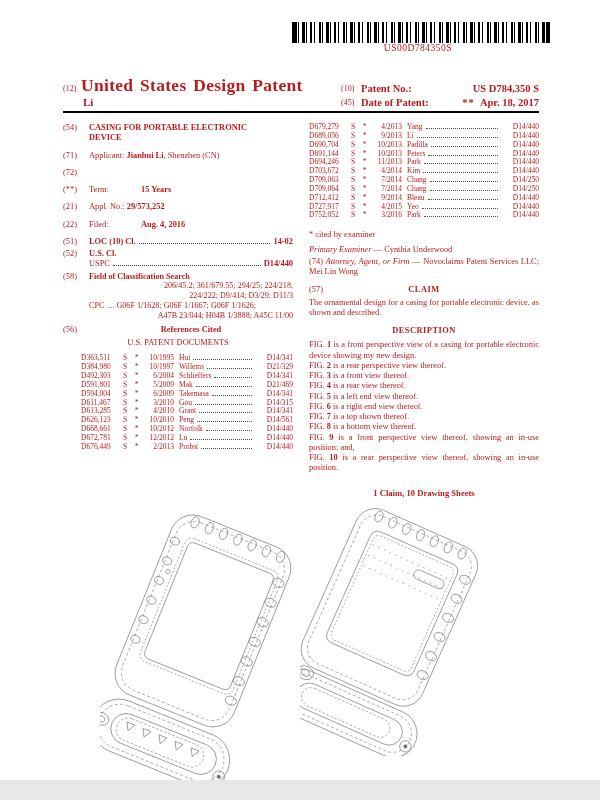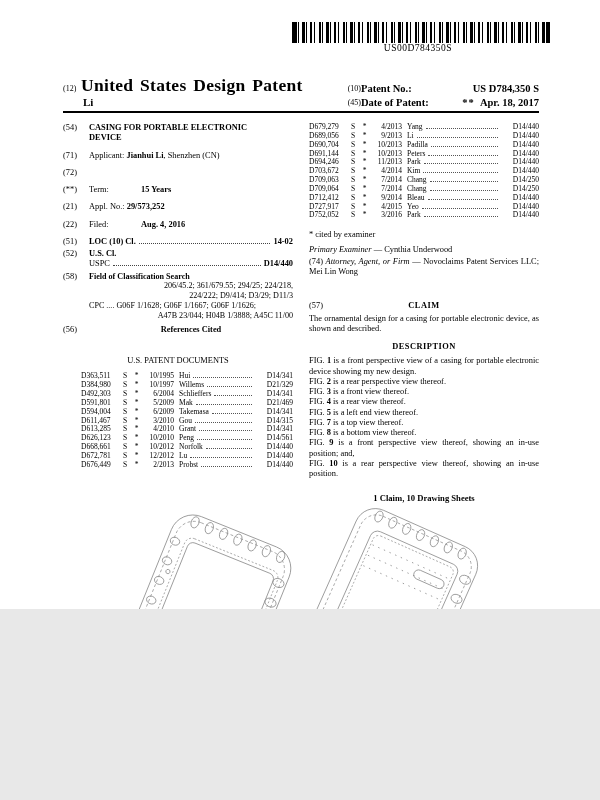--- a/index.html
+++ b/index.html
@@ -1,18 +1,18 @@
 <!DOCTYPE html>
 <html><head>
 <meta charset="utf-8">
 <style>
   html,body{margin:0;padding:0;background:#e8e8e8;}
   .page{
-    position:relative;width:600px;height:609px;background:#fff;
-    font-family:"Liberation Serif", serif;color:#000000;overflow:hidden;
+    position:relative;width:600px;height:780px;background:#fff;
+    font-family:"Liberation Serif", serif;color:#b91c1c;overflow:hidden;
   }
   
   .barcode-wrap{position:absolute;left:292px;top:22px;width:252px;text-align:center;}
   .barcode-bars{
     height:21px;width:100%;
     background:
       repeating-linear-gradient(90deg,
         #000 0 2px,#fff 2px 3px,
         #000 3px 4px,#fff 4px 7px,
         #000 7px 10px,#fff 10px 11px,
@@ -23,21 +23,21 @@
   }
   .barcode-text{font-size:9.5px;letter-spacing:.5px;margin-top:0px;}
   
   .header{position:absolute;left:63px;top:76px;width:476px;display:flex;}
   .h-left{display:flex;width:278px;}
   .h-code{font-size:8px;padding-top:8px;width:18px;}
   .h-title{font-size:17.5px;font-weight:bold;letter-spacing:.3px;line-height:1.05;word-spacing:2px;}
   .h-author{font-size:11px;font-weight:bold;margin-top:1px;margin-left:2px;}
   .h-right{flex:1;font-size:10.5px;padding-top:6px;}
   .h-row{display:flex;line-height:1.35;}
-  .h-row .hc{font-size:8px;width:20px;padding-top:2px;text-align:right;}
+  .h-row .hc{font-size:8px;width:20px;padding-top:2px;}
   .h-row .hl{font-weight:bold;width:92px;}
   .h-row .hv{font-weight:bold;flex:1;text-align:right;white-space:nowrap;}
   .h-row .hstars{font-weight:bold;letter-spacing:1px;}
   .rule{position:absolute;left:63px;top:111px;width:476px;height:2px;background:#000;}
   
   .columns{position:absolute;left:63px;top:123px;width:476px;display:flex;gap:16px;}
   .col{width:230px;font-size:8.4px;line-height:1.22;}
   .sect{display:flex;margin-bottom:7px;}
   .sect .code{width:26px;flex:none;}
   .sect .content{flex:1;min-width:0;}
@@ -54,21 +54,21 @@
   .r-num{width:42px;flex:none;}
   .r-kind{width:9px;flex:none;}
   .r-star{width:9px;flex:none;text-align:center;}
   .r-date{width:33px;flex:none;text-align:right;}
   .r-name{flex:none;margin-left:5px;}
   .r-dots{flex:1;border-bottom:1px dotted #555;margin:0 3px 2px 3px;min-width:6px;}
   .r-cls{width:38px;flex:none;text-align:right;}
   
   .cited{margin:10px 0 4px 0;}
   .exam{margin-bottom:2px;}
-  .attorney{margin-bottom:24px;}
+  .attorney{margin-bottom:8px;}
   .claim-head{display:flex;margin-bottom:2px;}
   .claim-head .code{width:26px;}
   .claim-head .hd{flex:1;text-align:center;font-weight:bold;letter-spacing:.5px;padding-right:26px;}
   .just{text-align:justify;}
   .desc-head{text-align:center;font-weight:bold;margin:8px 0 4px 0;letter-spacing:.5px;}
   .fig{margin:0;text-align:justify;}
   .footer-line{text-align:center;font-weight:bold;margin-top:14px;font-size:8.6px;}
   
   .drawing{position:absolute;}
   .drawing svg{display:block;}
@@ -164,21 +164,21 @@
         <span class="code">(58)</span>
         <span class="content" style="font-size:8.1px;">
           <div class="b">Field of Classification Search</div>
           <div class="fs-right">206/45.2; 361/679.55; 294/25; 224/218,</div>
           <div class="fs-right">224/222; D9/414; D3/29; D11/3</div>
           <div class="fs-line">CPC .... G06F 1/1628; G06F 1/1667; G06F 1/1626;</div>
           <div class="fs-right">A47B 23/044; H04B 1/3888; A45C 11/00</div>
         </span>
       </div>
 
-      <div class="sect" style="margin-bottom:21px;">
+      <div class="sect" style="margin-bottom:3px;">
         <span class="code">(56)</span>
         <span class="content center b">References Cited</span>
       </div>
       <div class="center refs-head">U.S. PATENT DOCUMENTS</div>
 
       <div style="padding-left:18px;">
 
           <div class="refrow">
             <span class="r-num">D363,511</span>
             <span class="r-kind">S</span>
@@ -425,22 +425,23 @@
           <p class="fig"><span>FIG.</span>&nbsp;<span class="b">1</span> <span>is a front perspective view of a casing for portable electronic device showing my new design.</span></p>
 
           <p class="fig"><span>FIG.</span>&nbsp;<span class="b">2</span> <span>is a rear perspective view thereof.</span></p>
 
           <p class="fig"><span>FIG.</span>&nbsp;<span class="b">3</span> <span>is a front view thereof.</span></p>
 
           <p class="fig"><span>FIG.</span>&nbsp;<span class="b">4</span> <span>is a rear view thereof.</span></p>
 
           <p class="fig"><span>FIG.</span>&nbsp;<span class="b">5</span> <span>is a left end view thereof.</span></p>
 
-
-          <p class="fig"><span>FIG.</span>&nbsp;<span class="b">7</span> <span>is a top view thereof.</span></p>
+          <p class="fig"><span>FIG.</span>&nbsp;<span class="b">6</span> <span>is a right end view thereof.</span></p>
+
+          <p class="fig"><span>FIG.</span>&nbsp;<span class="b">7</span> <span>is a top shown thereof.</span></p>
 
           <p class="fig"><span>FIG.</span>&nbsp;<span class="b">8</span> <span>is a bottom view thereof.</span></p>
 
           <p class="fig"><span>FIG.</span>&nbsp;<span class="b">9</span> <span>is a front perspective view thereof, showing an in-use position; and,</span></p>
 
           <p class="fig"><span>FIG.</span>&nbsp;<span class="b">10</span> <span>is a rear perspective view thereof, showing an in-use position.</span></p>
         </div>
 
       <div class="footer-line">1 Claim, 10 Drawing Sheets</div>
     </div>

